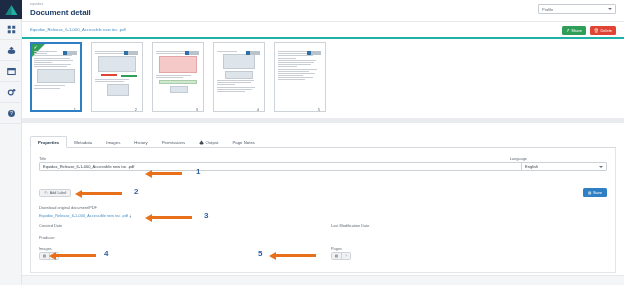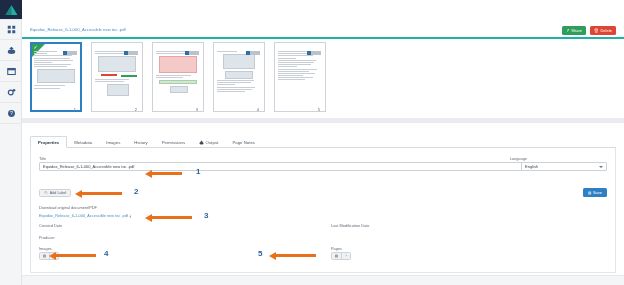--- a/index.html
+++ b/index.html
@@ -236,20 +236,28 @@
       </svg>
     </div>
     <div class="side-item">
       <svg viewBox="0 0 12 12">
         <circle cx="6" cy="6" r="4.6" fill="#3a5a86"></circle>
         <text x="6" y="8.6" font-size="7" fill="#fff" text-anchor="middle" font-family="sans-serif">?</text>
       </svg>
     </div>
   </div>
 
+  <div class="header">
+    <div class="hdr-crumb">equidox</div>
+    <div class="hdr-title">Document detail</div>
+    <div class="profile-select">
+      <span>Profile</span>
+      <span class="caret"></span>
+    </div>
+  </div>
 
   <div class="docbar">
     <div class="doc-name">Equidox_Release_6-1-000_Accessible new toc .pdf</div>
     <div class="btn-share">
       <span class="btn-ico">↱</span>
       <span>Share</span>
     </div>
     <div class="btn-delete">
       <span class="btn-ico">🗑</span>
       <span>Delete</span>

